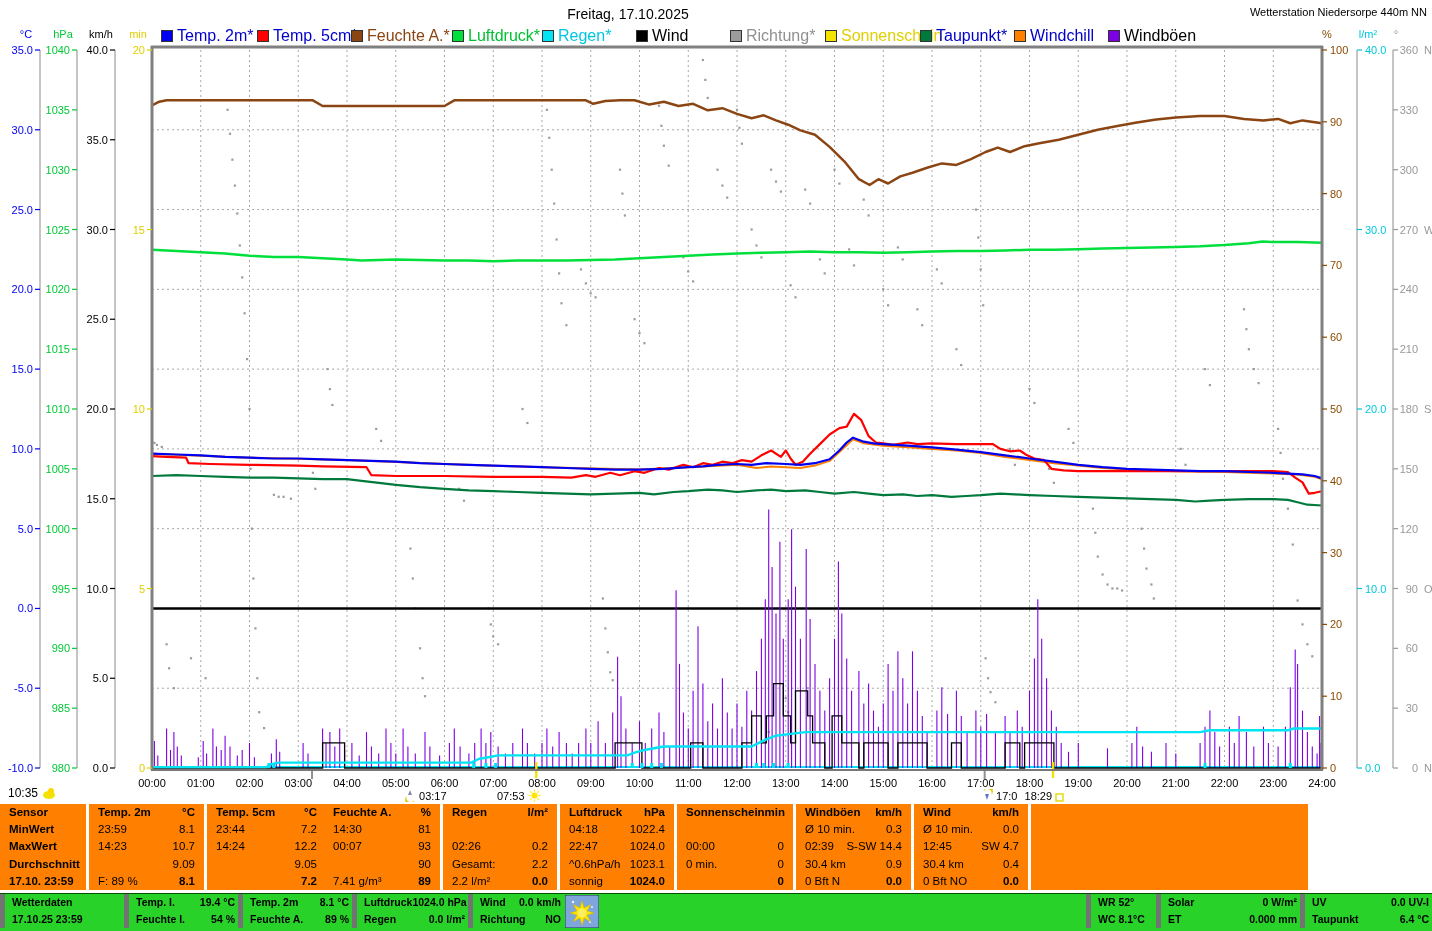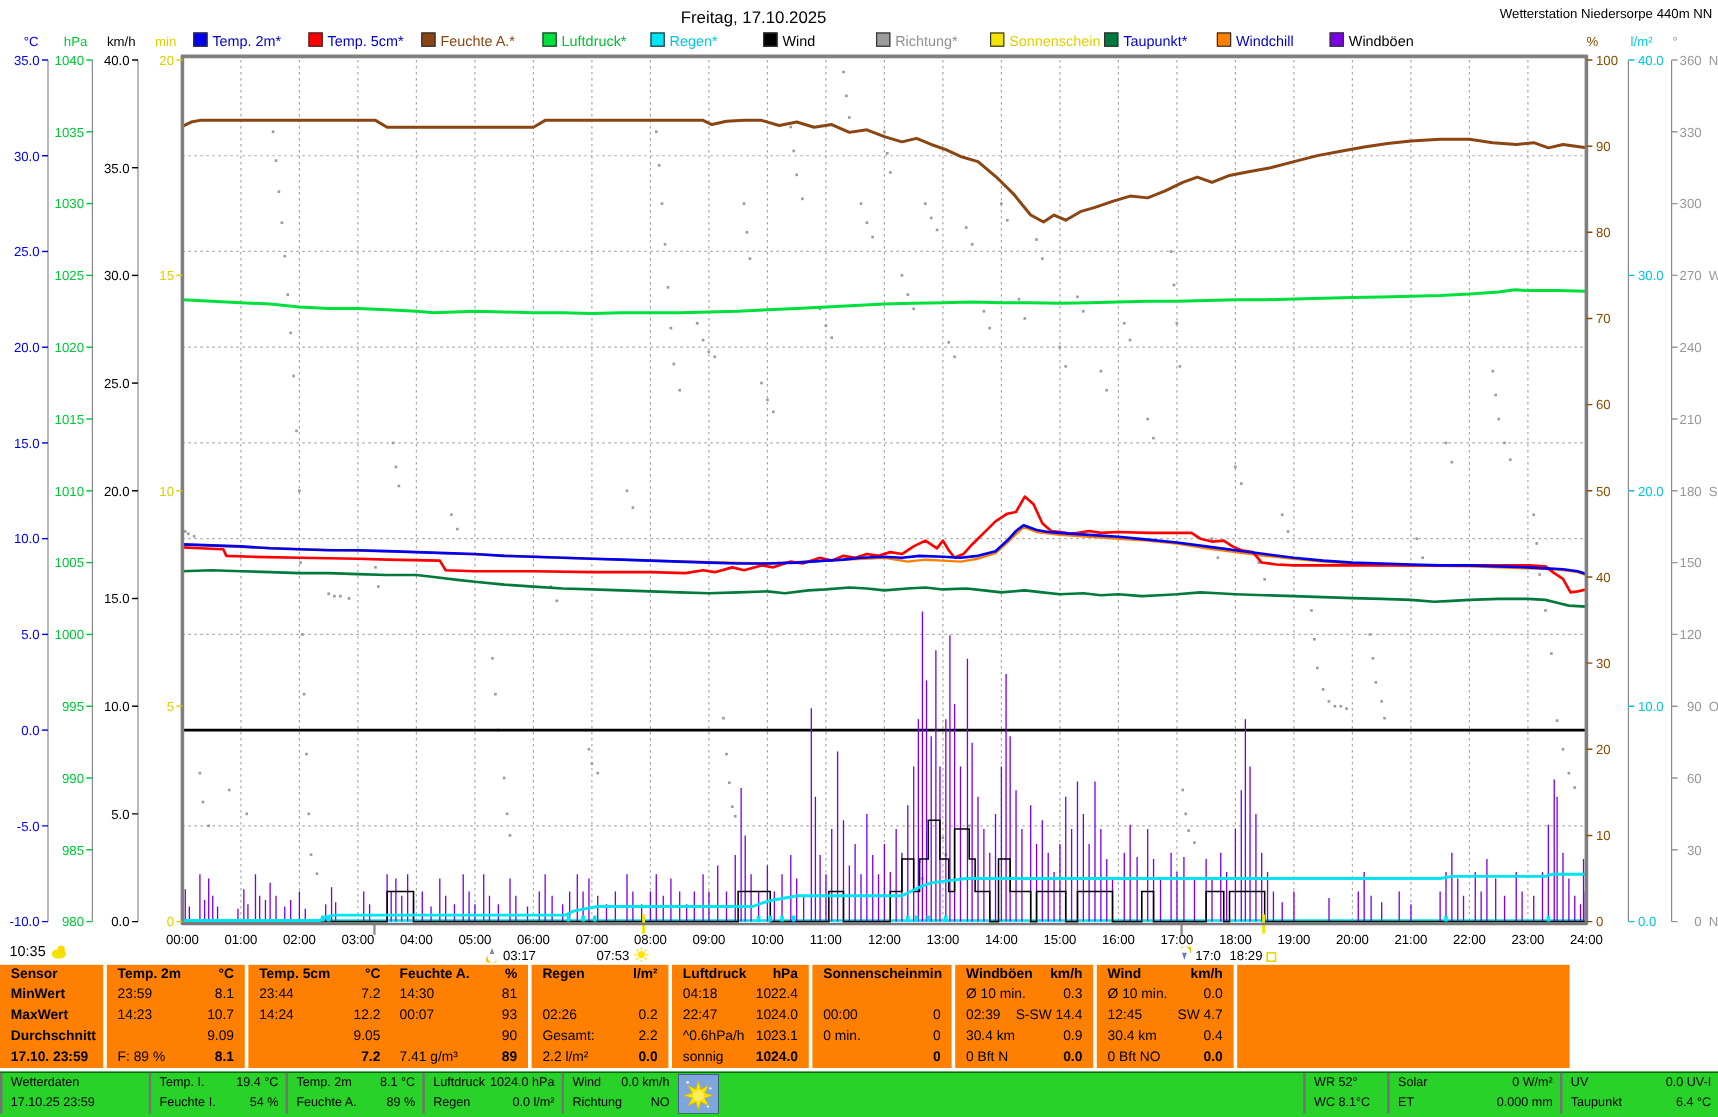--- a/index.html
+++ b/index.html
@@ -1,37 +1,37 @@
 <!DOCTYPE html>
 <html><head>
 <meta charset="utf-8">
 <style>
   html,body{margin:0;padding:0;background:#fff;}
   body{width:1432px;height:931px;position:relative;overflow:hidden;
        font-family:"Liberation Sans","DejaVu Sans",sans-serif;color:#000;}
   #title{position:absolute;top:6px;left:0;width:1256px;text-align:center;font-size:14px;}
   #station{position:absolute;top:6px;right:5px;font-size:11px;}
   #legend{position:absolute;top:27px;left:0;width:1432px;height:16px;}
-  .lg-item{position:absolute;top:0;height:14px;white-space:nowrap;font-size:12px;}
+  .lg-item{position:absolute;top:0;height:14px;white-space:nowrap;font-size:16px;}
   .lg-item .sw{display:inline-block;width:10px;height:10px;vertical-align:-1px;border:1px solid #333;}
   .lg-item .lb{margin-left:4px;}
   #chart{position:absolute;top:0;left:0;}
   .marker{position:absolute;font-size:11px;white-space:nowrap;height:14px;}
   .marker svg{vertical-align:-2px;}
   
   #summary-table{position:absolute;top:804px;left:0;width:1432px;height:86px;font-size:11.5px;}
   .sum-col{position:absolute;top:0;height:86px;background:#ff8000;}
   .sum-row{height:17.2px;line-height:17.2px;display:flex;overflow:hidden;white-space:nowrap;}
   .sum-row .l{flex:1 1 55%;padding-left:9px;}
   .sum-row .r{flex:1 1 45%;text-align:right;padding-right:9px;}
   .b{font-weight:bold;}
   
   #status-bar{position:absolute;top:893px;left:0;width:1432px;height:37px;background:#28d228;
               border-top:1px solid #005000;border-bottom:2px solid #005000;font-size:10.5px;}
-  .st-cell{position:absolute;top:0;height:34px;border-left:2px solid #737373;}
+  .st-cell{position:absolute;top:0;height:34px;border-left:5px solid #737373;font-weight:bold;}
   .st-cell:first-child{border-left:none;}
   .st-row{height:17px;line-height:17px;display:flex;white-space:nowrap;overflow:hidden;}
   .st-row .l{flex:1;padding-left:7px;}
   .st-row .r{text-align:right;padding-right:6px;}
   #status-icon{position:absolute;top:1px;left:565px;width:34px;height:33px;}
 </style>
 </head>
 <body>
 
 <div id="title">Freitag, 17.10.2025</div>

